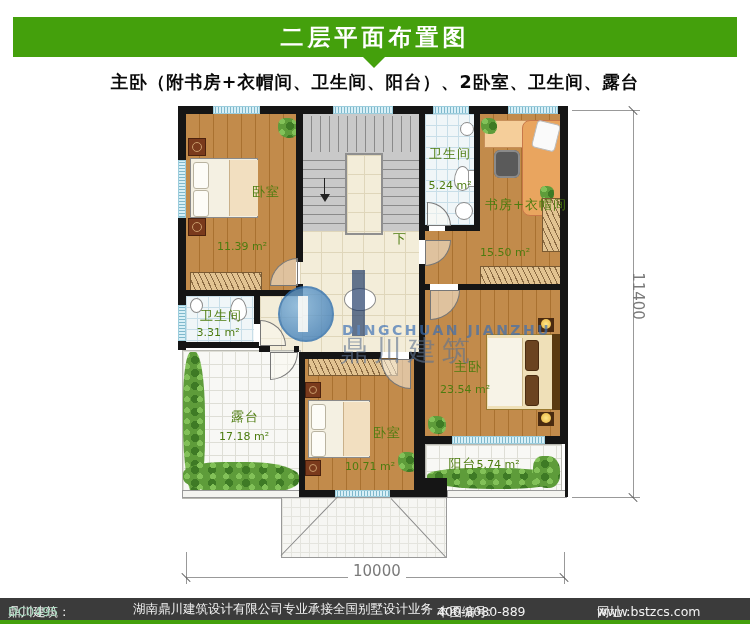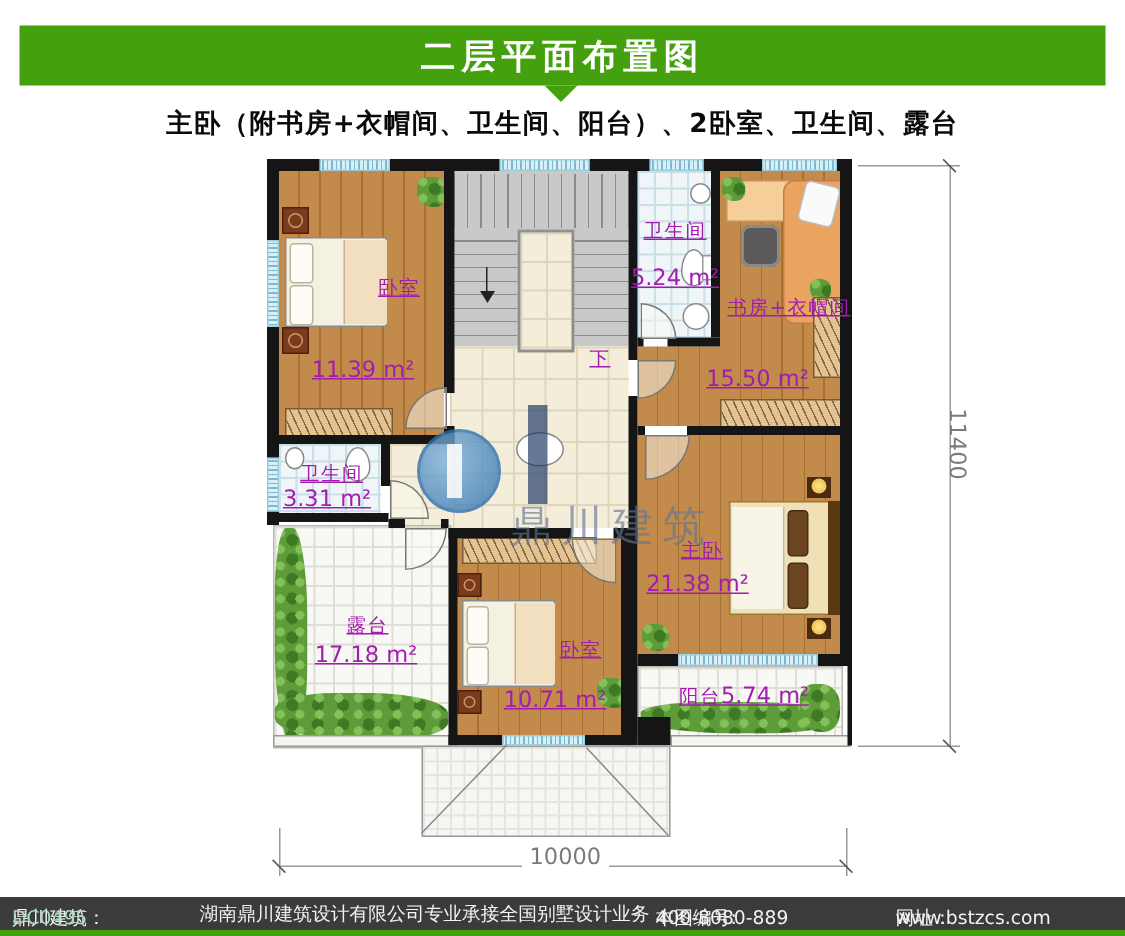--- a/index.html
+++ b/index.html
@@ -33,23 +33,23 @@
   .tilew{position:absolute;background:#F8F8F5;
         background-image:linear-gradient(#DEDED6 1px,transparent 1px),linear-gradient(90deg,#DEDED6 1px,transparent 1px);
         background-size:13px 13px;border:1px solid #b9b9b2;}
   .plants{position:absolute;background:#5E9C3A;border-radius:35% 45% 40% 50%;
         background-image:radial-gradient(circle at 30% 30%,#82C158 0 3px,transparent 3px),
                          radial-gradient(circle at 70% 62%,#3E7A25 0 4px,transparent 4px);
         background-size:13px 11px,17px 13px;}
   .hatch{position:absolute;background:#E2C391;border:1px solid #7a5a32;
         background-image:repeating-linear-gradient(65deg,transparent 0 4px,#8A6A42 4px 5px);}
   .door{position:absolute;border:1px solid #777;background:rgba(252,250,242,.5);}
-  .rl{position:absolute;transform:translate(-50%,-50%);font-size:13px;color:#a21caf;
-      white-space:nowrap;z-index:30;letter-spacing:1px;text-decoration:underline;}
-  .area{font-size:15px;letter-spacing:0;}
+  .rl{position:absolute;transform:translate(-50%,-50%);font-size:13px;color:#4d7c0f;
+      white-space:nowrap;z-index:30;letter-spacing:1px;}
+  .area{font-size:11px;letter-spacing:0;}
   .night{position:absolute;background:#7A3A1C;border:1px solid #4c220e;box-sizing:border-box;}
   .night::after{content:"";position:absolute;left:3px;top:3px;right:3px;bottom:3px;
       border:1px solid #c89a6a;border-radius:50%;}
   .bed{position:absolute;background:#F4F0E2;border:1px solid #8a8a8a;box-sizing:border-box;}
   .pillow{position:absolute;background:#fdfcf7;border:1px solid #b9b3a0;border-radius:3px;}
   .toilet{position:absolute;background:#ffffff;border:1px solid #8a8a8a;border-radius:50% 50% 50% 50%/60% 60% 40% 40%;}
   .sink{position:absolute;background:#ffffff;border:1px solid #8a8a8a;border-radius:50%;}
   .tread-h{position:absolute;background-image:repeating-linear-gradient(180deg,transparent 0 8px,#8a8a8a 8px 9px);}
   .tread-v{position:absolute;background-image:repeating-linear-gradient(90deg,transparent 0 8px,#8a8a8a 8px 9px);}
   .dim{position:absolute;background:#999;}
@@ -213,22 +213,22 @@
   <div class="rl area" style="left:272px;top:79px;">5.24 m²</div>
   <div class="rl" style="left:348px;top:99px;">书房+衣帽间</div>
   <div class="rl area" style="left:327px;top:146px;">15.50 m²</div>
   <div class="rl" style="left:43px;top:210px;">卫生间</div>
   <div class="rl area" style="left:40px;top:226px;">3.31 m²</div>
   <div class="rl" style="left:67px;top:311px;">露台</div>
   <div class="rl area" style="left:66px;top:330px;">17.18 m²</div>
   <div class="rl" style="left:209px;top:327px;">卧室</div>
   <div class="rl area" style="left:192px;top:360px;">10.71 m²</div>
   <div class="rl" style="left:290px;top:261px;">主卧</div>
-  <div class="rl area" style="left:287px;top:283px;">21.38 m²</div>
-  <div class="rl" style="left:318px;top:358px;">
+  <div class="rl area" style="left:287px;top:283px;">23.54 m²</div>
+  <div class="rl" style="left:306px;top:358px;">
     <span>阳台</span><span class="area">5.74 m²</span>
   </div>
   <div class="rl" style="left:222px;top:133px;">下</div>
 </div>
 
 <div class="abs" style="left:281px;top:497px;width:164px;height:59px;background:#F6F6F3;border:1px solid #999;
      background-image:linear-gradient(#E4E4DE 1px,transparent 1px),linear-gradient(90deg,#E4E4DE 1px,transparent 1px);background-size:9px 9px;"></div>
 <div class="abs" style="left:281px;top:555px;width:82px;height:1px;background:#888;transform:rotate(-46deg);transform-origin:left center;"></div>
 <div class="abs" style="left:391px;top:498px;width:80px;height:1px;background:#888;transform:rotate(47deg);transform-origin:left center;"></div>
 
@@ -243,20 +243,21 @@
 <div class="dim" style="left:572px;top:497px;width:68px;height:1px;"></div>
 <div class="dim" style="left:633px;top:110px;width:1px;height:388px;"></div>
 <div class="tick" style="left:627px;top:110px;"></div>
 <div class="tick" style="left:627px;top:497px;"></div>
 <div class="dimtxt" style="left:603px;top:287px;width:60px;text-align:center;transform:rotate(90deg);background:transparent;">11400</div>
 
 <div class="abs" id="wm">
   <div class="wm-circle"></div>
   <div class="wm-bar"></div>
   <div class="wm-cn">鼎川建筑</div>
+  <div class="wm-en">DINGCHUAN JIANZHU</div>
 </div>
 
 <div class="abs footer">
   <span style="left:8px;">
       <span>鼎川建筑：</span>
       <span class="serial">DC0495</span>
     </span>
   <span style="left:133px;">湖南鼎川建筑设计有限公司专业承接全国别墅设计业务</span>
   <span style="left:437px;">
       <span>本图编号:</span>

